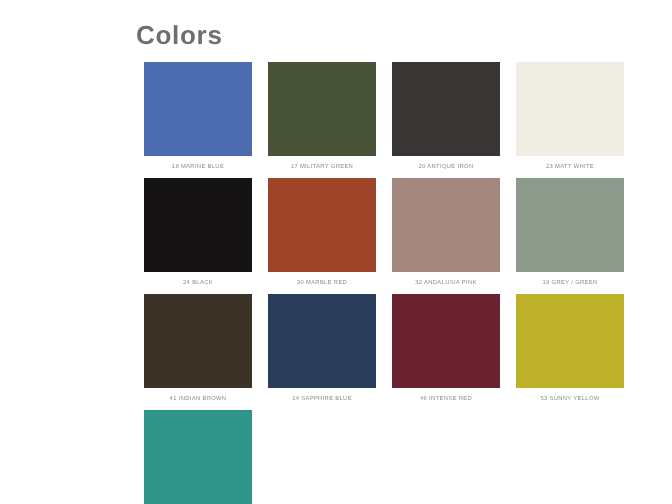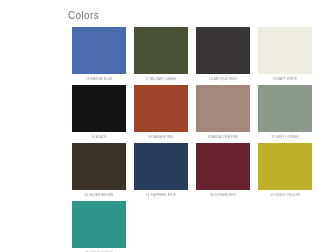--- a/index.html
+++ b/index.html
@@ -15,24 +15,24 @@
   }
   .page {
     position: relative;
     width: 336px;
     height: 252px;
     background: #ffffff;
     box-sizing: border-box;
     padding: 6px 28px 0 28px;
   }
   .page-title {
-    font-size: 10px;
+    font-size: 13px;
     color: #6f6f6f;
     letter-spacing: 0.35px;
-    font-weight: 400;
+    font-weight: 700;
     margin: 4px 0 6px 40px;
   }
   .swatch-grid {
     margin-left: 40px;
     display: flex;
     flex-wrap: wrap;
     width: 248px;
     gap: 0px;
   }
   .swatch-cell {

